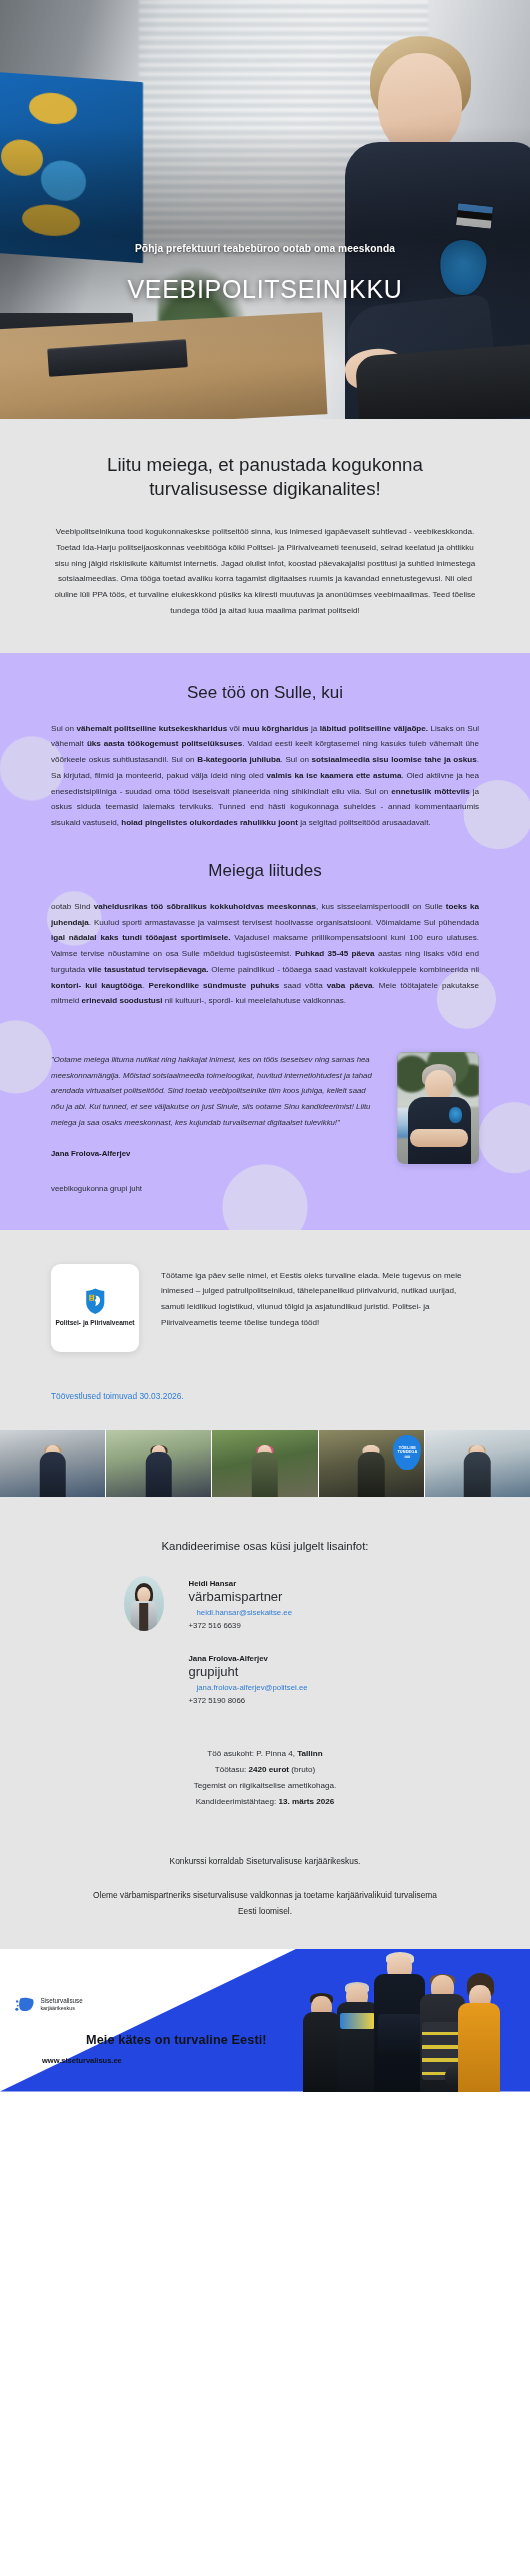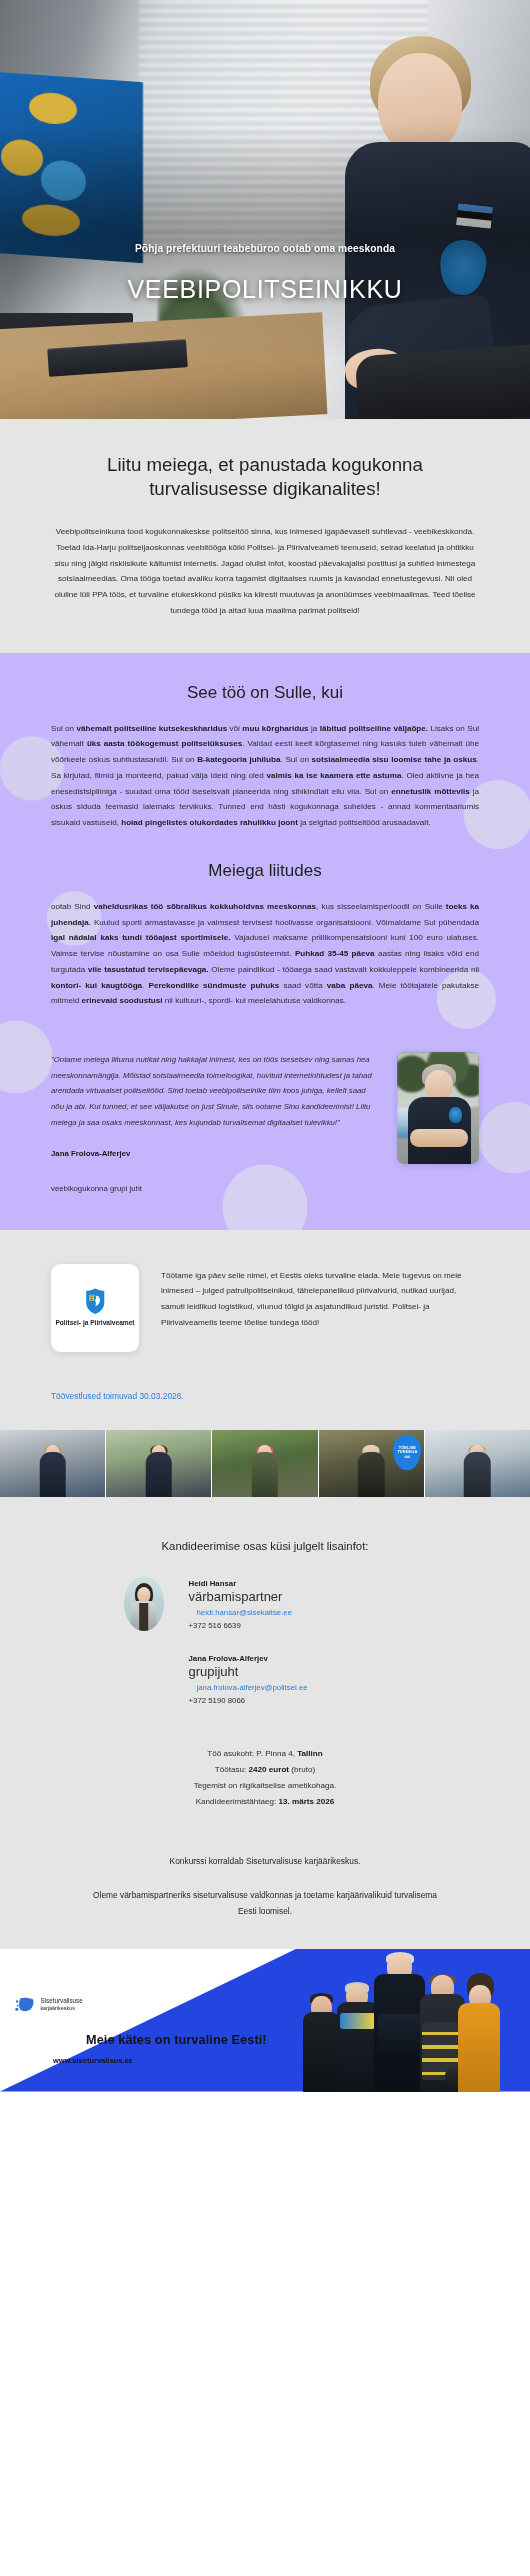--- a/index.html
+++ b/index.html
@@ -360,21 +360,21 @@
   }
   .banner-logo { position: absolute; left: 14.5px; top: 47px; display: flex; align-items: center; gap: 5.4px; }
   .map-mark { width: 20.5px; height: 18px; }
   .logo-txt .l1 { font-size: 6.3px; color: #1b1d21; line-height: 1.25; }
   .logo-txt .l2 { font-size: 5.4px; color: #1b1d21; line-height: 1.25; }
   .banner-slogan {
     position: absolute; left: 86px; top: 84px;
     font-size: 12.7px; font-weight: 700; color: #111317; letter-spacing: 0.1px;
   }
   .banner-url {
-    position: absolute; left: 53px; top: 107px;
+    position: absolute; left: 42px; top: 107px;
     font-size: 7.5px; font-weight: 700; color: #111317;
   }
   .crew { position: absolute; right: 28px; bottom: 0; width: 199px; height: 127px; }
   .crew .p { position: absolute; bottom: 0; border-radius: 9.6px 9.6px 0 0; }
   .crew .hd { position: absolute; border-radius: 46%; }
   .crew .hr { position: absolute; border-radius: 50% 50% 24% 24%; }
 
   .p1 { left: 0;   width: 37px; height: 80px; background: linear-gradient(180deg,#1d2126 0%, #0e1114 100%); }
   .h1p{ left: 8.4px; bottom: 72px; width: 20.5px; height: 24px; background: linear-gradient(170deg,#e8c5a8 0%, #cfa383 100%); }
   .r1 { left: 7.2px; bottom: 88px; width: 23px; height: 11px; background: #2b2219; }

